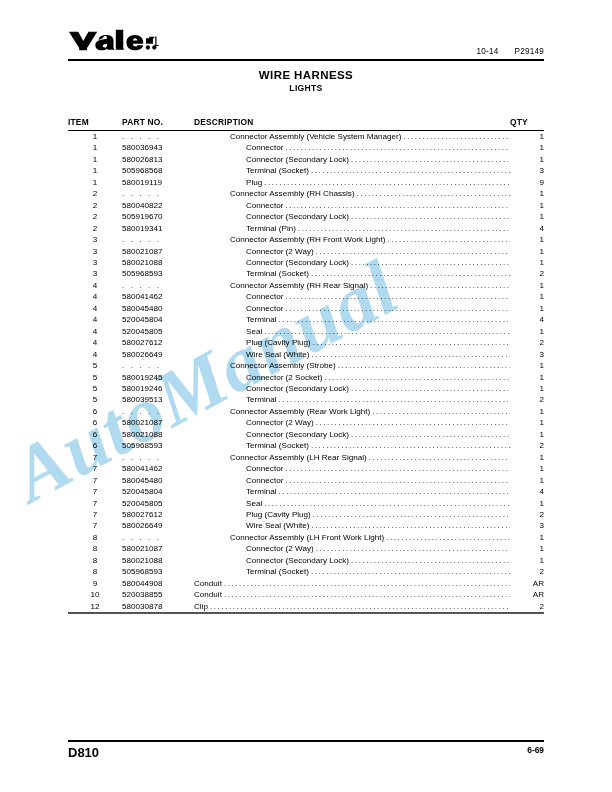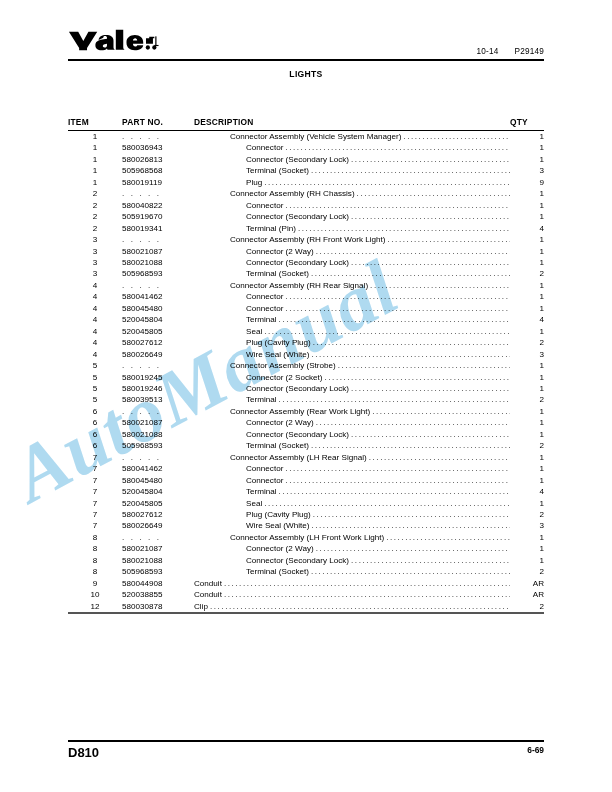--- a/index.html
+++ b/index.html
@@ -245,20 +245,21 @@
         </g>
       </svg>
       <div class="head-right">
         <span class="hr-page">10-14</span><span>P29149</span>
       </div>
     </div>
     <div class="rule-head"></div>
   </div>
 
   <div id="titles">
+    <div class="title-main">WIRE HARNESS</div>
     <div class="title-sub">LIGHTS</div>
   </div>
 
   <div id="table-wrap">
     <table class="parts">
       <colgroup>
         <col class="c-item">
           <col class="c-part">
           <col class="c-desc">
           <col class="c-qty">

